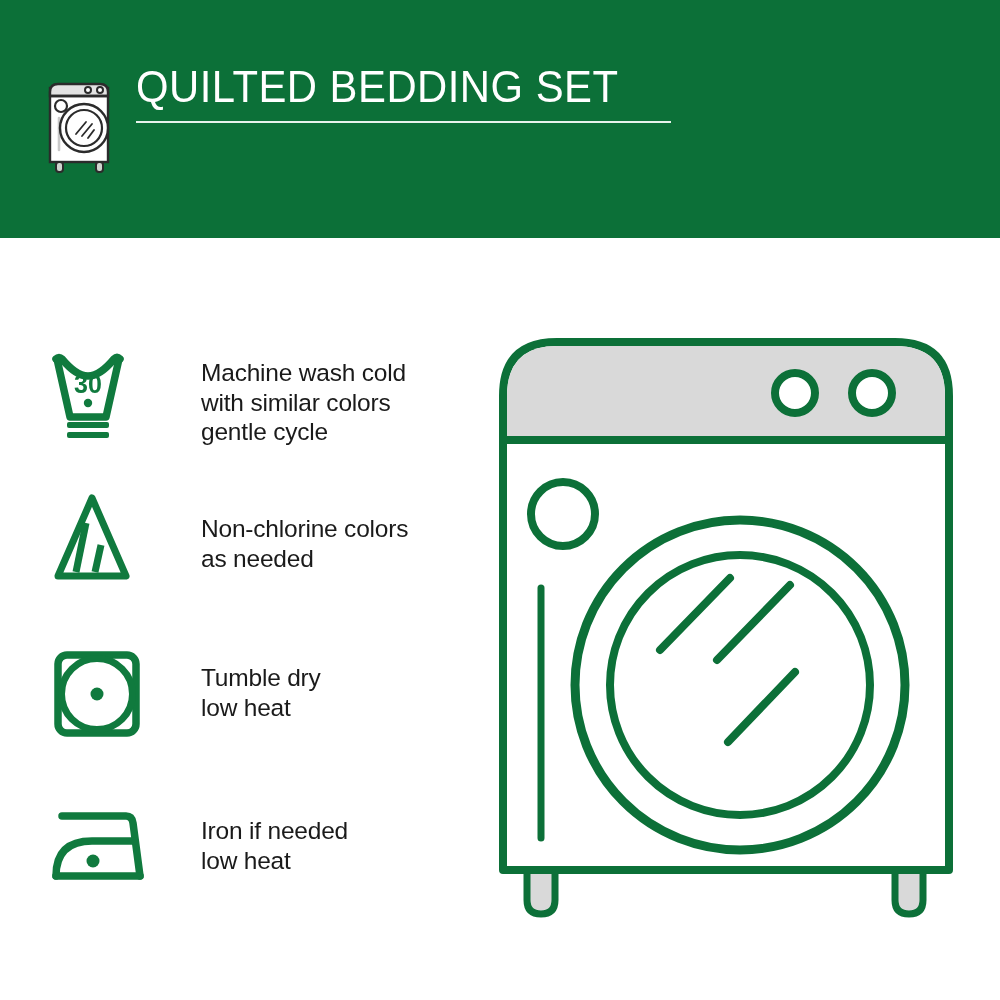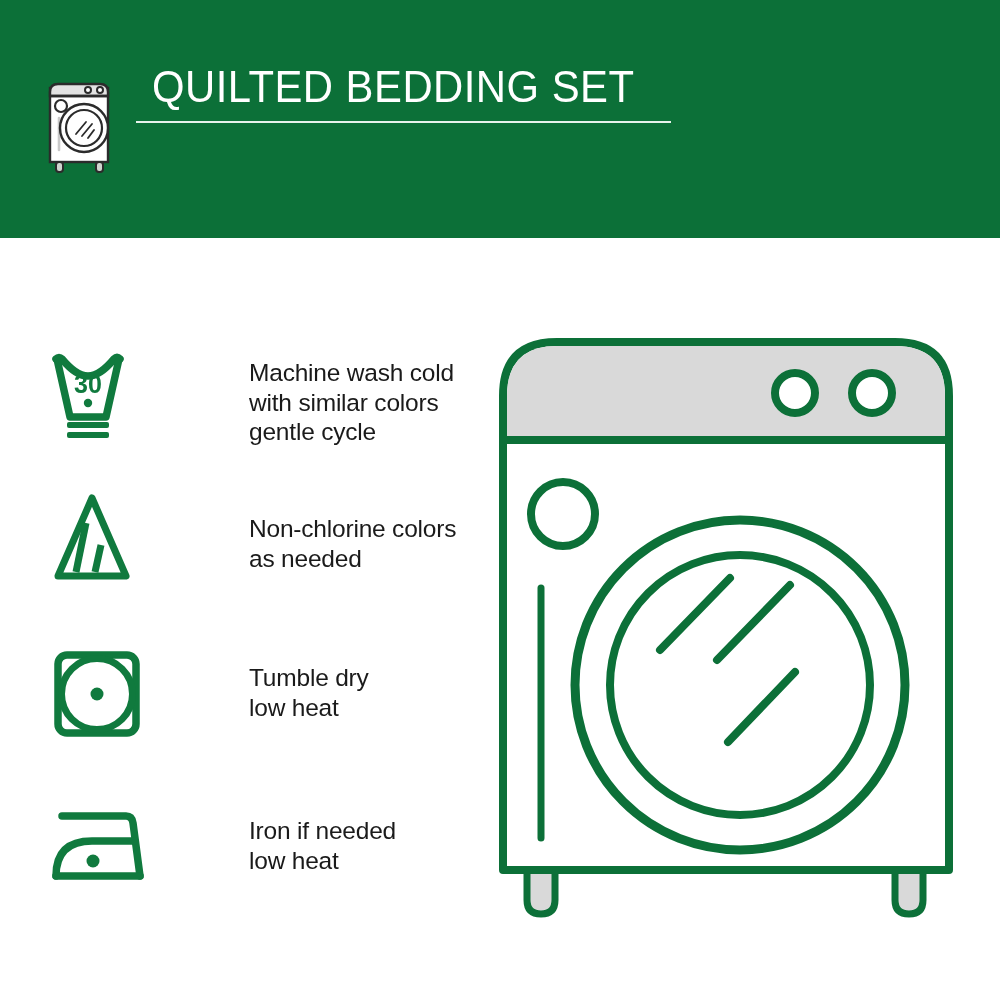--- a/index.html
+++ b/index.html
@@ -35,21 +35,20 @@
     width: 74px;
     height: 110px;
     flex: none;
     margin-right: 18px;
     margin-top: 4px;
   }
   #title-block {
     display: flex;
     flex-direction: column;
     padding-top: 0px;
-    align-items: flex-end;
   }
   #title-main {
     color: #ffffff;
     font-size: 45px;
     line-height: 50px;
     letter-spacing: 0.5px;
     font-weight: 400;
     transform: scaleX(0.93);
     transform-origin: left center;
     white-space: nowrap;
@@ -75,21 +74,20 @@
     left: 0;
     top: 238px;
     width: 480px;
     height: 762px;
   }
   .care-row {
     position: absolute;
     left: 48px;
     display: flex;
     align-items: flex-start;
-    gap: 48px;
   }
   .care-icon {
     width: 104px;
     flex: none;
   }
   .care-text {
     color: #1a1a1a;
     font-size: 24.5px;
     line-height: 29.5px;
     letter-spacing: -0.2px;

